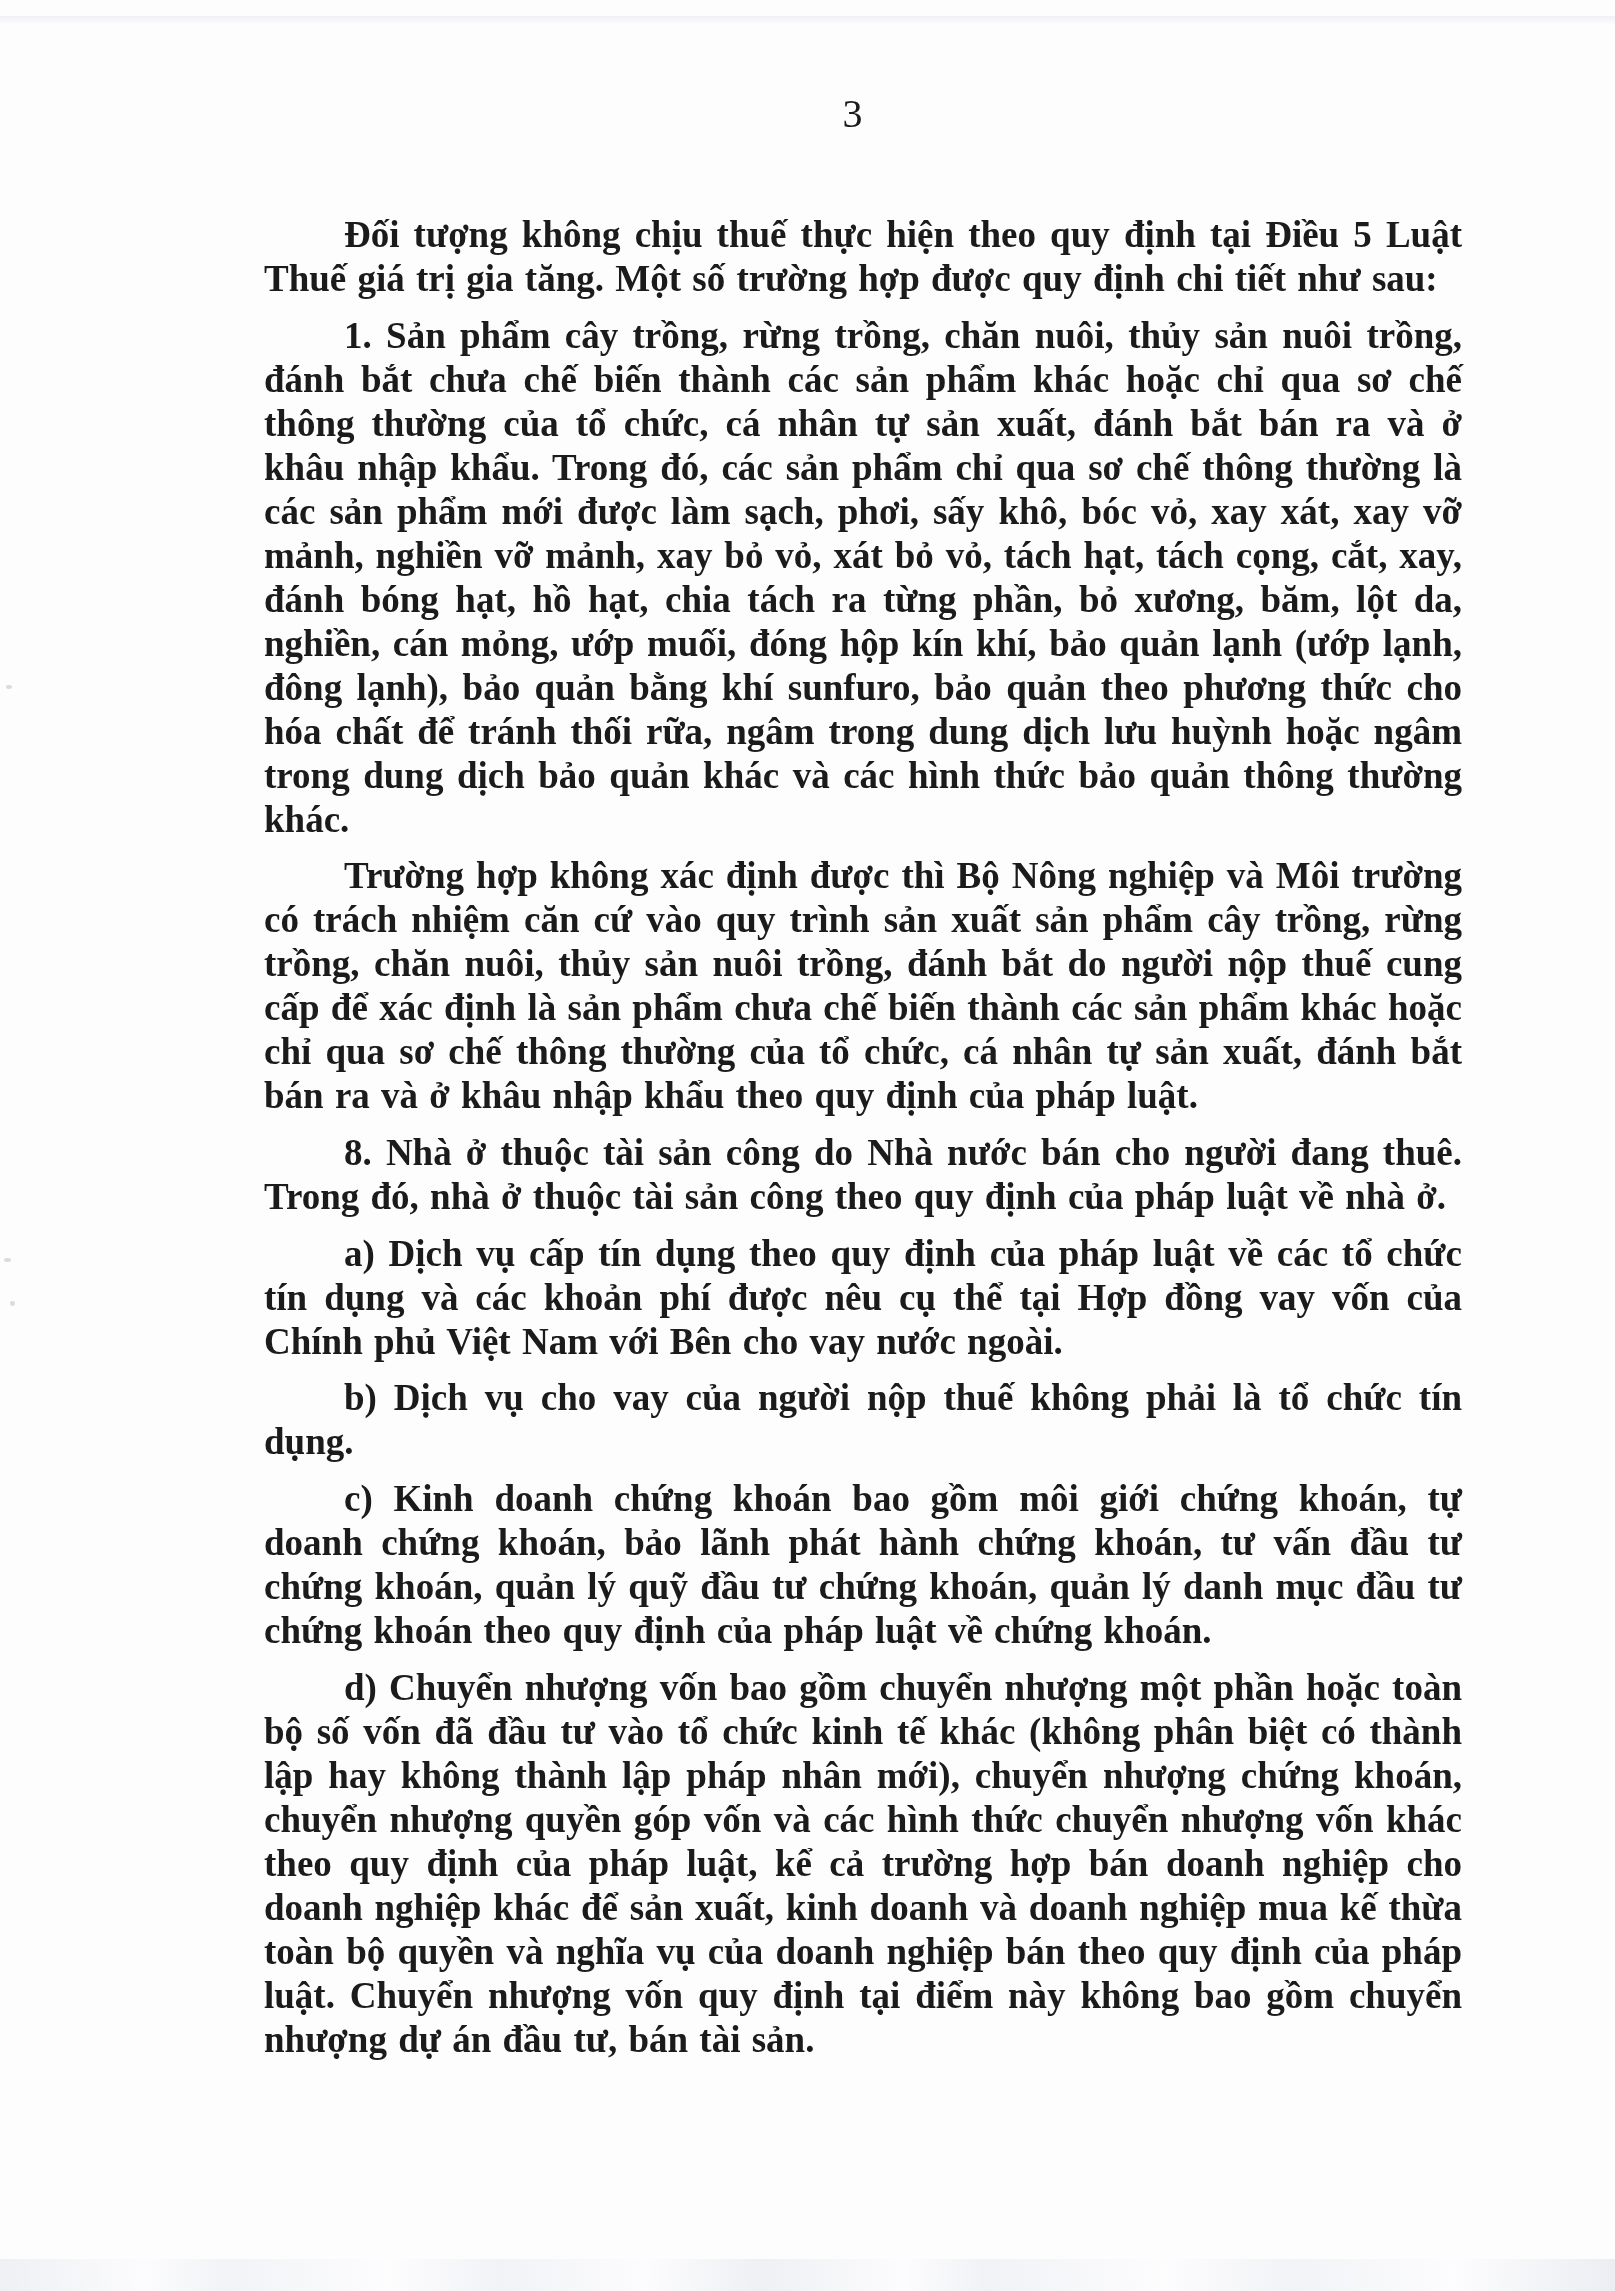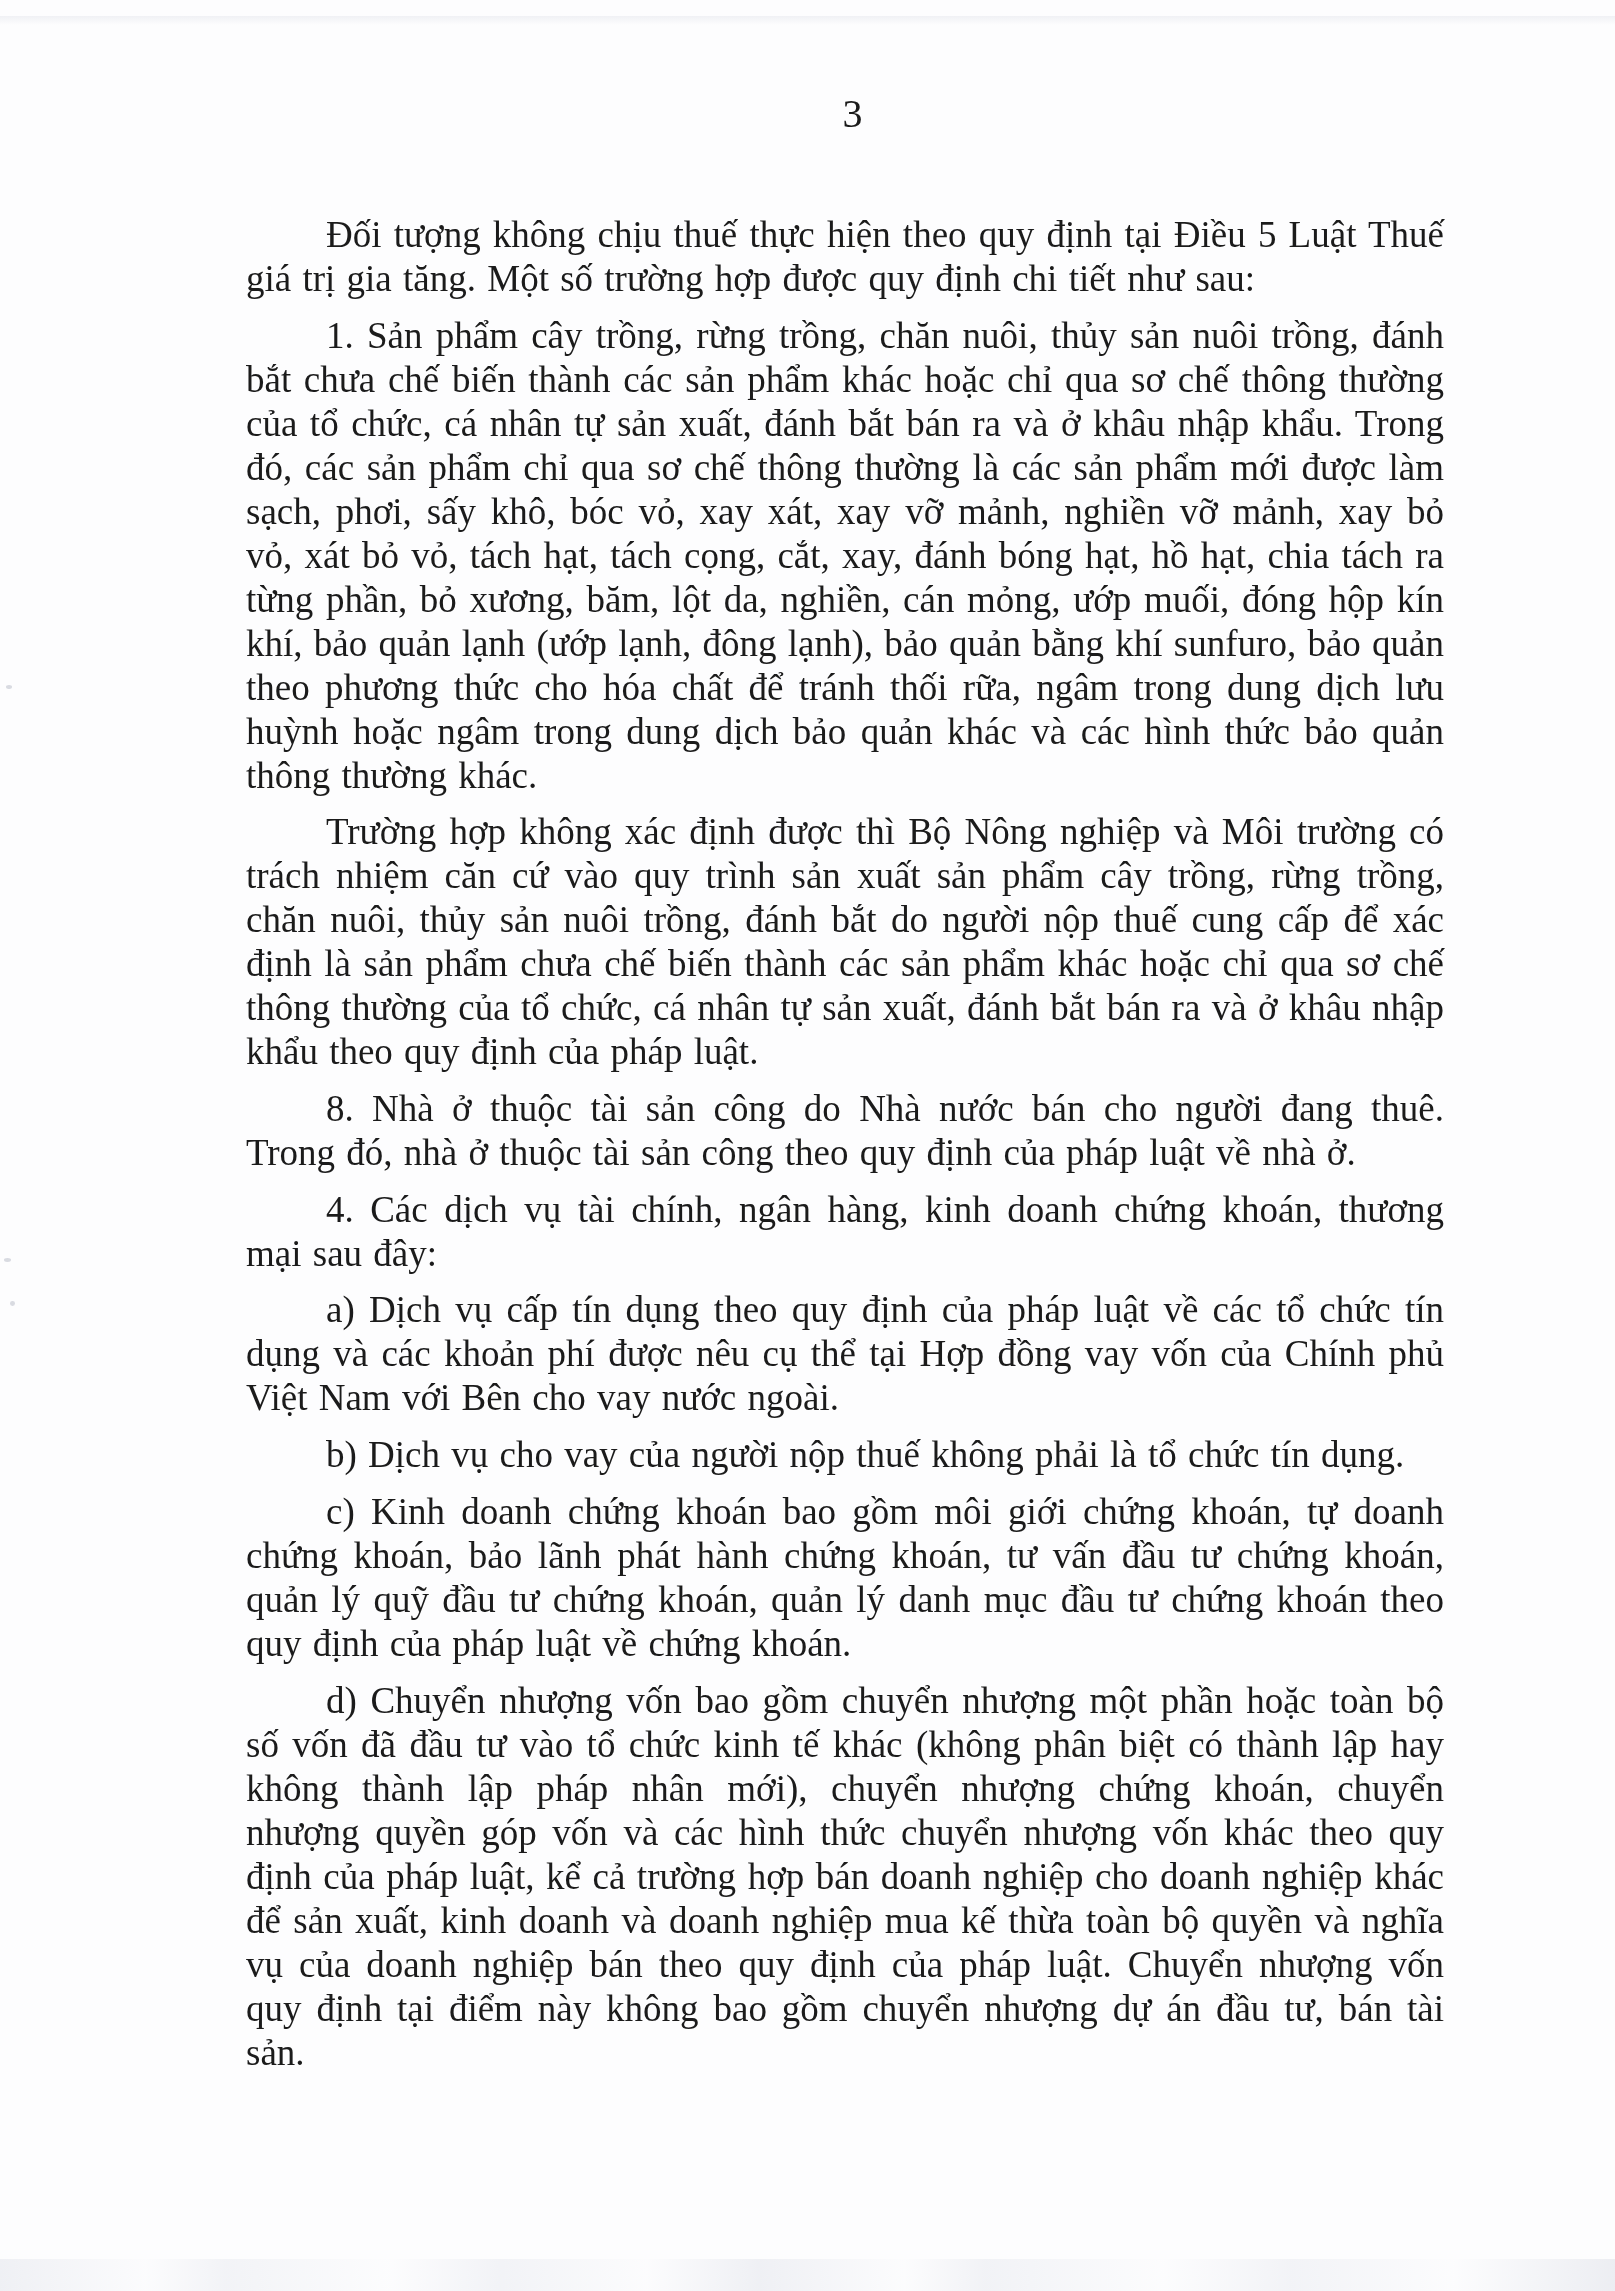--- a/index.html
+++ b/index.html
@@ -69,22 +69,23 @@
     left: 0;
     width: 100%;
     text-align: center;
     transform: translateX(45px);
     font-size: 40px;
     line-height: 47px;
   }
   .content {
     position: absolute;
     top: 213px;
-    left: 246px;
+    left: 264px;
     width: 1198px;
+    font-weight: bold;
   }
   .content p {
     margin: 0 0 12.7px 0;
     font-size: 37px;
     line-height: 44px;
     text-align: justify;
     text-indent: 80px;
     word-spacing: 2px;
   }
 </style>
@@ -99,21 +100,20 @@
   <div class="scan-speck speck-2"></div>
   <div class="scan-speck speck-3"></div>
 
   <div class="page-number">3</div>
 
   <div class="content">
     <p>Đối tượng không chịu thuế thực hiện theo quy định tại Điều 5 Luật Thuế giá trị gia tăng. Một số trường hợp được quy định chi tiết như sau:</p>
     <p>1. Sản phẩm cây trồng, rừng trồng, chăn nuôi, thủy sản nuôi trồng, đánh bắt chưa chế biến thành các sản phẩm khác hoặc chỉ qua sơ chế thông thường của tổ chức, cá nhân tự sản xuất, đánh bắt bán ra và ở khâu nhập khẩu. Trong đó, các sản phẩm chỉ qua sơ chế thông thường là các sản phẩm mới được làm sạch, phơi, sấy khô, bóc vỏ, xay xát, xay vỡ mảnh, nghiền vỡ mảnh, xay bỏ vỏ, xát bỏ vỏ, tách hạt, tách cọng, cắt, xay, đánh bóng hạt, hồ hạt, chia tách ra từng phần, bỏ xương, băm, lột da, nghiền, cán mỏng, ướp muối, đóng hộp kín khí, bảo quản lạnh (ướp lạnh, đông lạnh), bảo quản bằng khí sunfuro, bảo quản theo phương thức cho hóa chất để tránh thối rữa, ngâm trong dung dịch lưu huỳnh hoặc ngâm trong dung dịch bảo quản khác và các hình thức bảo quản thông thường khác.</p>
     <p>Trường hợp không xác định được thì Bộ Nông nghiệp và Môi trường có trách nhiệm căn cứ vào quy trình sản xuất sản phẩm cây trồng, rừng trồng, chăn nuôi, thủy sản nuôi trồng, đánh bắt do người nộp thuế cung cấp để xác định là sản phẩm chưa chế biến thành các sản phẩm khác hoặc chỉ qua sơ chế thông thường của tổ chức, cá nhân tự sản xuất, đánh bắt bán ra và ở khâu nhập khẩu theo quy định của pháp luật.</p>
     <p>8. Nhà ở thuộc tài sản công do Nhà nước bán cho người đang thuê. Trong đó, nhà ở thuộc tài sản công theo quy định của pháp luật về nhà ở.</p>
-    <p>4. Các dịch vụ tài chính, ngân hàng, kinh doanh chứng khoán, thương mại sau đây:</p>
     <p>a) Dịch vụ cấp tín dụng theo quy định của pháp luật về các tổ chức tín dụng và các khoản phí được nêu cụ thể tại Hợp đồng vay vốn của Chính phủ Việt Nam với Bên cho vay nước ngoài.</p>
     <p>b) Dịch vụ cho vay của người nộp thuế không phải là tổ chức tín dụng.</p>
     <p>c) Kinh doanh chứng khoán bao gồm môi giới chứng khoán, tự doanh chứng khoán, bảo lãnh phát hành chứng khoán, tư vấn đầu tư chứng khoán, quản lý quỹ đầu tư chứng khoán, quản lý danh mục đầu tư chứng khoán theo quy định của pháp luật về chứng khoán.</p>
     <p>d) Chuyển nhượng vốn bao gồm chuyển nhượng một phần hoặc toàn bộ số vốn đã đầu tư vào tổ chức kinh tế khác (không phân biệt có thành lập hay không thành lập pháp nhân mới), chuyển nhượng chứng khoán, chuyển nhượng quyền góp vốn và các hình thức chuyển nhượng vốn khác theo quy định của pháp luật, kể cả trường hợp bán doanh nghiệp cho doanh nghiệp khác để sản xuất, kinh doanh và doanh nghiệp mua kế thừa toàn bộ quyền và nghĩa vụ của doanh nghiệp bán theo quy định của pháp luật. Chuyển nhượng vốn quy định tại điểm này không bao gồm chuyển nhượng dự án đầu tư, bán tài sản.</p>
   </div>
 
   <div class="scan-band-bottom"></div>
 
 </div>
 

